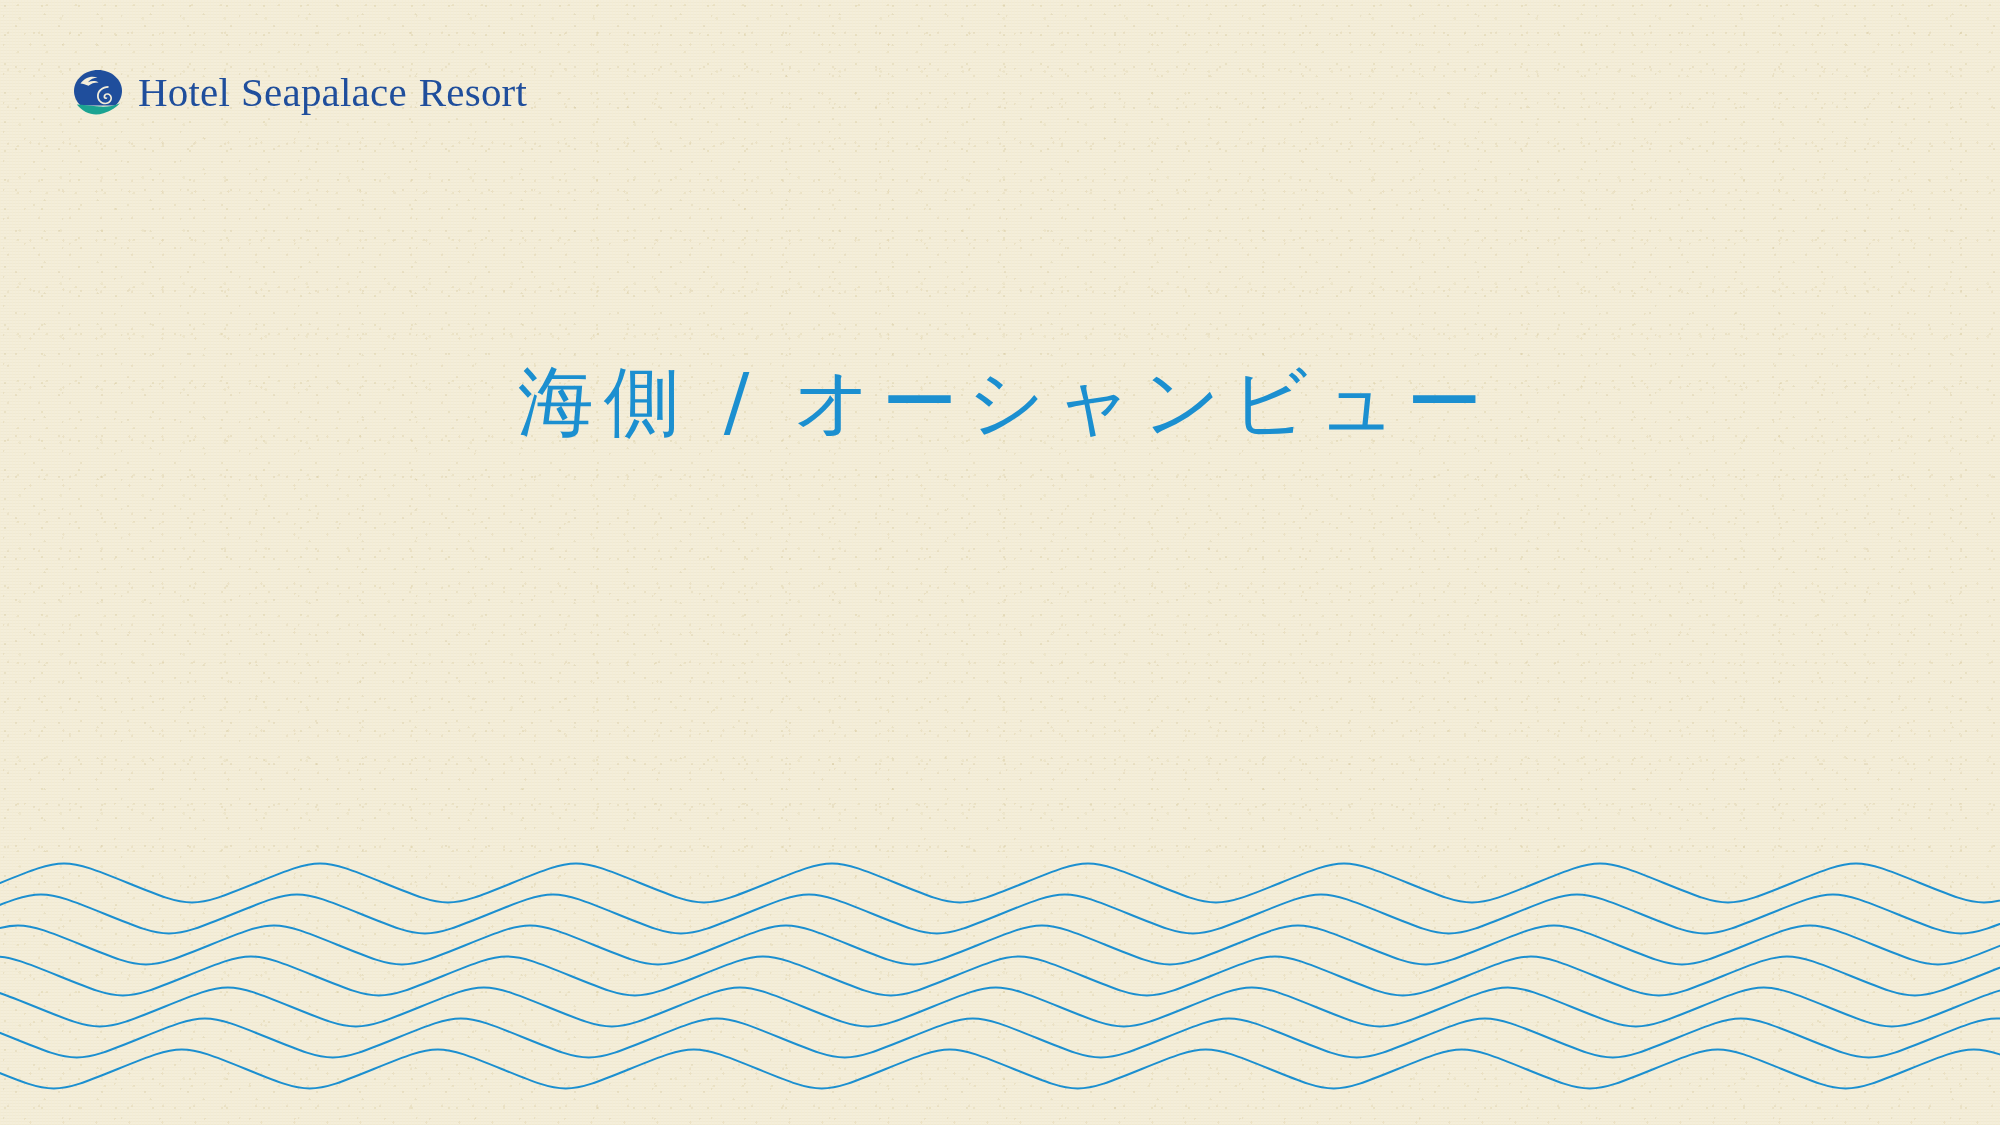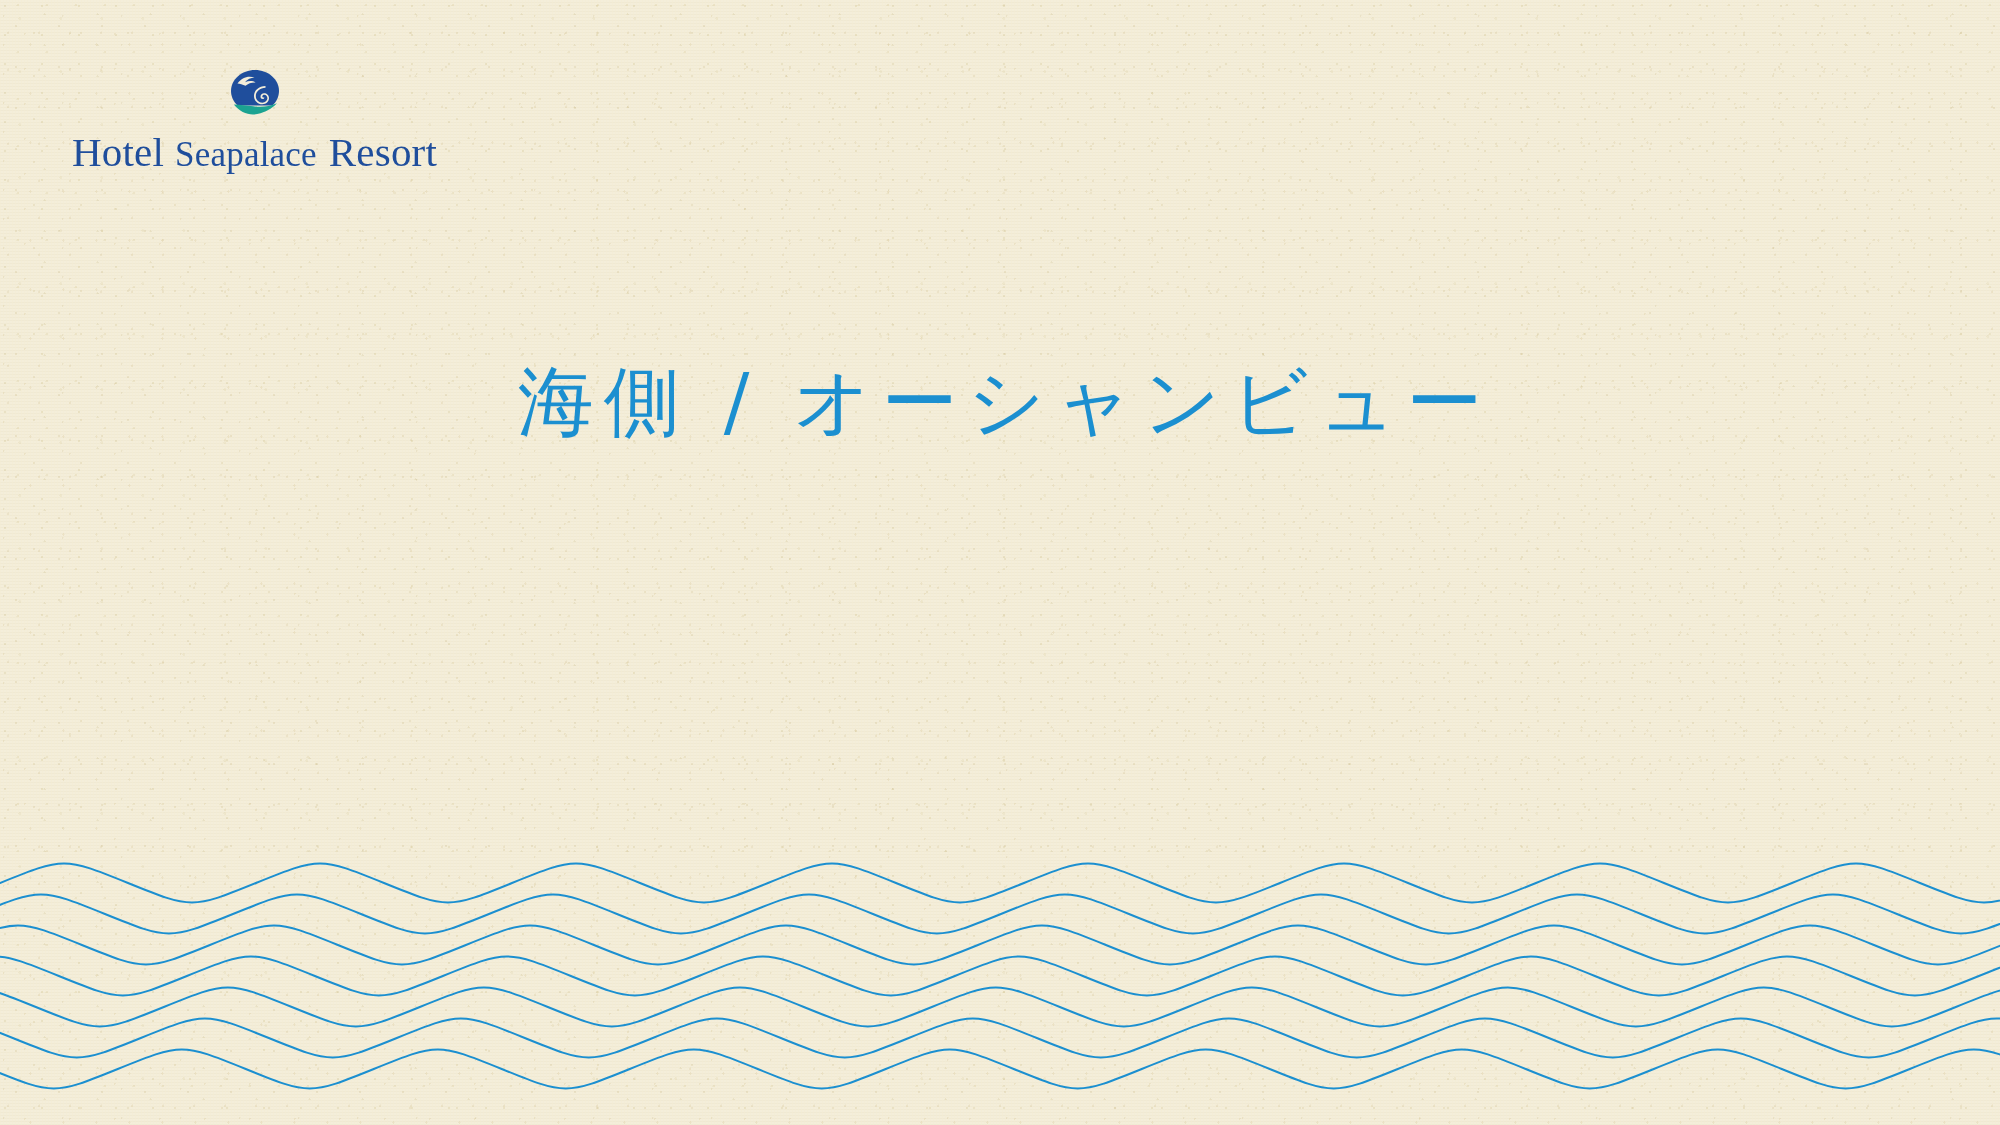--- a/index.html
+++ b/index.html
@@ -54,38 +54,37 @@
 
   
   #brand-logo {
     position:absolute;
     left:72px;
     top:66px;
     z-index:10;
     display:flex;
     align-items:center;
     gap:14px;
-    flex-direction:column;
   }
   #brand-mark { width:52px; height:52px; display:block; flex:none; }
   #brand-wordmark {
     display:flex;
     align-items:baseline;
     color:#1f4e9c;
     white-space:nowrap;
     line-height:1;
   }
   .wm-hotel {
     font-family:"Liberation Serif","DejaVu Serif",serif;
     font-size:41px;
     letter-spacing:.2px;
   }
   .wm-seapalace {
     font-family:"Liberation Serif","DejaVu Serif",serif;
-    font-size:35px;
+    font-size:41px;
     margin-left:11px;
     letter-spacing:.2px;
   }
   .wm-resort {
     font-family:"Liberation Serif","DejaVu Serif",serif;
     font-size:41px;
     margin-left:12px;
     letter-spacing:.2px;
   }
 

